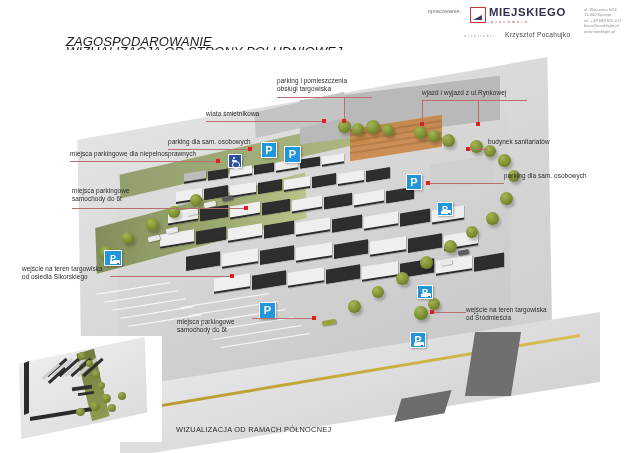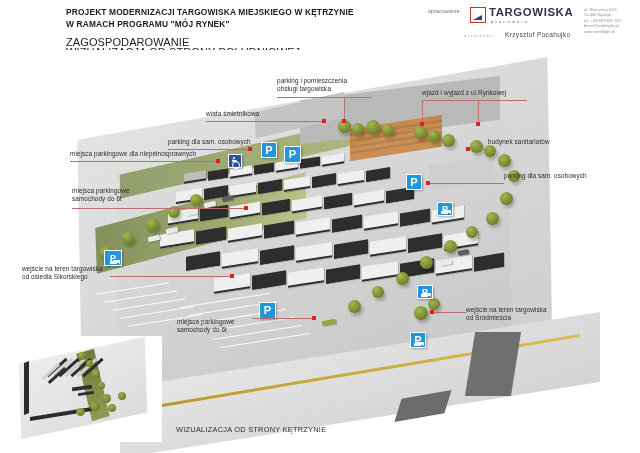--- a/index.html
+++ b/index.html
@@ -32,21 +32,21 @@
   .f5{left:12px;bottom:9px;width:7px;height:6px;background:#7eb035;}
   .f6{left:28px;bottom:9px;width:6px;height:6px;background:#d83b2a;}
 
   .title-main{
     position:absolute;left:66px;top:7px;width:350px;
     font-size:8.4px;font-weight:bold;color:#1b1b1b;line-height:11.5px;
     letter-spacing:.15px;
   }
   .title-sub{
     position:absolute;left:66px;top:37px;width:350px;
-    font-size:11px;color:#1b1b1b;line-height:10px;letter-spacing:.1px;
+    font-size:13px;color:#1b1b1b;line-height:10px;letter-spacing:.1px;font-style:italic;
   }
   .subline2{padding-left:0;}
 
   .oprac{
     position:absolute;left:428px;top:8px;font-size:5.2px;color:#6d6d6d;
     letter-spacing:.2px;
   }
   .nl-wrap{position:absolute;left:470px;top:6px;width:110px;height:22px;}
   .nl-mark{
     position:absolute;left:0;top:1px;width:14px;height:14px;
@@ -246,35 +246,31 @@
   }
 </style>
 </head>
 <body>
 
 <div id="board">
 
   <div id="header">
 
 
-    <div class="title-main">
-      <div>PROJEKT MODERNIZACJI TARGOWISKA MIEJSKIEGO W KĘTRZYNIE</div>
-      <div>W RAMACH PROGRAMU "MÓJ RYNEK"</div>
-    </div>
 
     <div class="title-sub">
       <div>ZAGOSPODAROWANIE</div>
       <div class="subline2">WIZUALIZACJA OD STRONY POŁUDNIOWEJ</div>
     </div>
 
     <div class="oprac">opracowanie:</div>
 
     <div class="nl-wrap">
       <div class="nl-mark"></div>
-      <div class="nl-name">TARGOWISKA</div>
+      <div class="nl-name">MIEJSKIEGO</div>
       <div class="nl-sub">pracownia</div>
     </div>
 
     <div class="arch-label">architekt:</div>
     <div class="arch-name">Krzysztof Pocahujko</div>
 
     <div class="addr">
       <div>ul. Wiosenna 6/24</div>
       <div>11-400 Kętrzyn</div>
       <div>tel. +48 698 625 017</div>
@@ -530,16 +526,16 @@
       <span class="i-tree" style="left:72px;top:24px;width:7px;height:7px;"></span>
       <span class="i-tree" style="left:78px;top:34px;width:8px;height:8px;"></span>
       <span class="i-tree" style="left:84px;top:46px;width:7px;height:7px;"></span>
       <span class="i-tree" style="left:88px;top:58px;width:9px;height:9px;"></span>
       <span class="i-tree" style="left:94px;top:68px;width:8px;height:8px;"></span>
       <span class="i-tree" style="left:76px;top:66px;width:10px;height:9px;"></span>
       <span class="i-tree" style="left:62px;top:72px;width:9px;height:8px;"></span>
       <span class="i-tree" style="left:104px;top:56px;width:8px;height:8px;"></span>
     </div>
 
-    <div class="caption">WIZUALIZACJA OD STRONY KĘTRZYNIE</div>
+    <div class="caption">WIZUALIZACJA OD RAMACH PÓŁNOCNEJ</div>
 
   </div>
 </div>
 
 </body></html>

